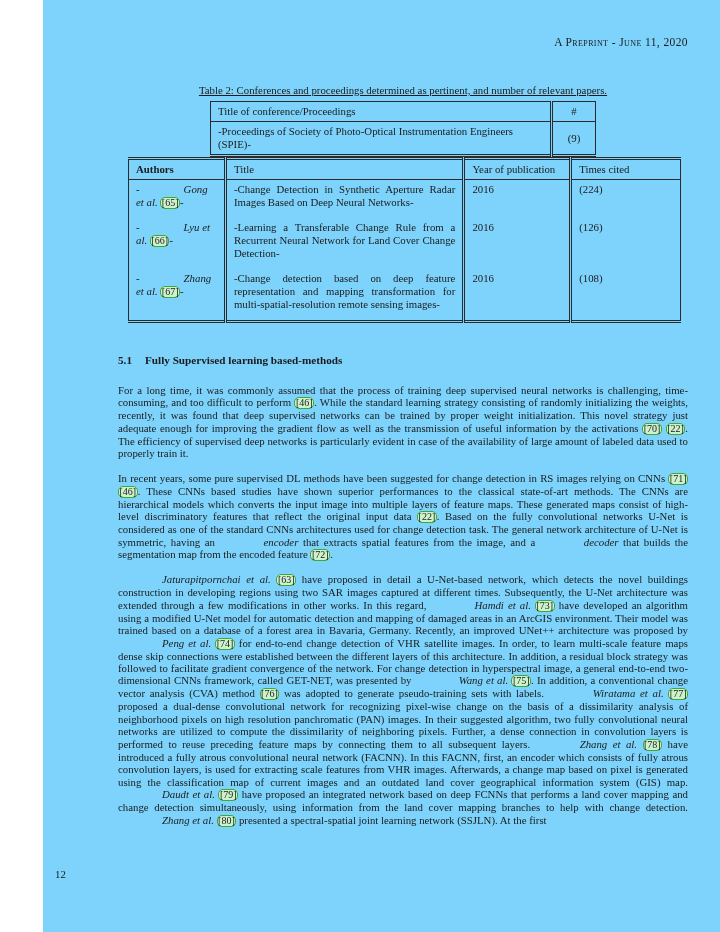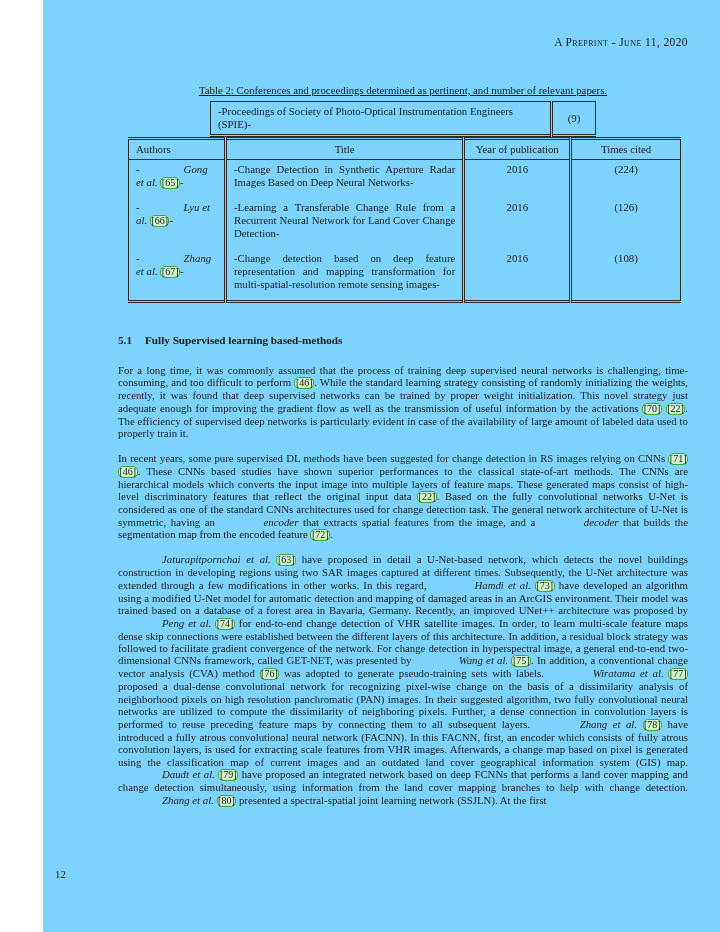--- a/index.html
+++ b/index.html
@@ -34,22 +34,22 @@
   table{border-collapse:collapse;font-size:10.8px;line-height:13px;color:var(--ink);}
   
   .t2{width:386px;margin:0 auto;border:1px solid var(--rule);border-bottom:3px double var(--rule);}
   .t2 th,.t2 td{font-weight:normal;text-align:left;padding:3px 7px;}
   .t2 th{border-bottom:1px solid var(--rule);}
   .t2 .numcol{border-left:3px double var(--rule);text-align:center;width:44px;}
   
   .t3{width:553px;margin-left:10px;border:1px solid var(--rule);border-top:3px double var(--rule);border-bottom:3px double var(--rule);}
   .t3 th{font-weight:normal;text-align:left;padding:3px 7px;border-bottom:1px solid var(--rule);}
   .t3 td{vertical-align:top;text-align:left;padding:3px 7px 9px 7px;}
-  .t3 th+th,.t3 td+td{border-left:3px double var(--rule);text-align:center;}
-  .t3 .col-authors{width:97px;}
+  .t3 th+th,.t3 td+td{border-left:3px double var(--rule);}
+  .t3 .col-authors{width:97px;font-weight:bold;}
   .t3 .col-title{width:239px;}
   .t3 .col-year{width:107px;}
   .t3 .col-cited{width:110px;}
   .t3 td.cell-title{text-align:justify;}
   
   .section-heading{
     margin-top:31px;font-weight:bold;font-size:11.2px;line-height:13px;
   }
   .section-heading .secnum{margin-right:13px;}
   p.body-par{
@@ -78,20 +78,24 @@
 <div class="page">
 
   <div class="running-header">A Preprint - June 11, 2020</div>
 
   <div class="content">
 
     <div class="caption">Table 2: Conferences and proceedings determined as pertinent, and number of relevant papers.</div>
 
     <table class="t2">
       <tbody>
+          <tr>
+        <th>Title of conference/Proceedings</th>
+        <th class="numcol">#</th>
+      </tr>
       <tr>
         <td>-Proceedings of Society of Photo-Optical Instrumentation Engineers (SPIE)-</td>
         <td class="numcol">(9)</td>
       </tr>
     </tbody>
       </table>
 
 
     <table class="t3">
       <tbody>

